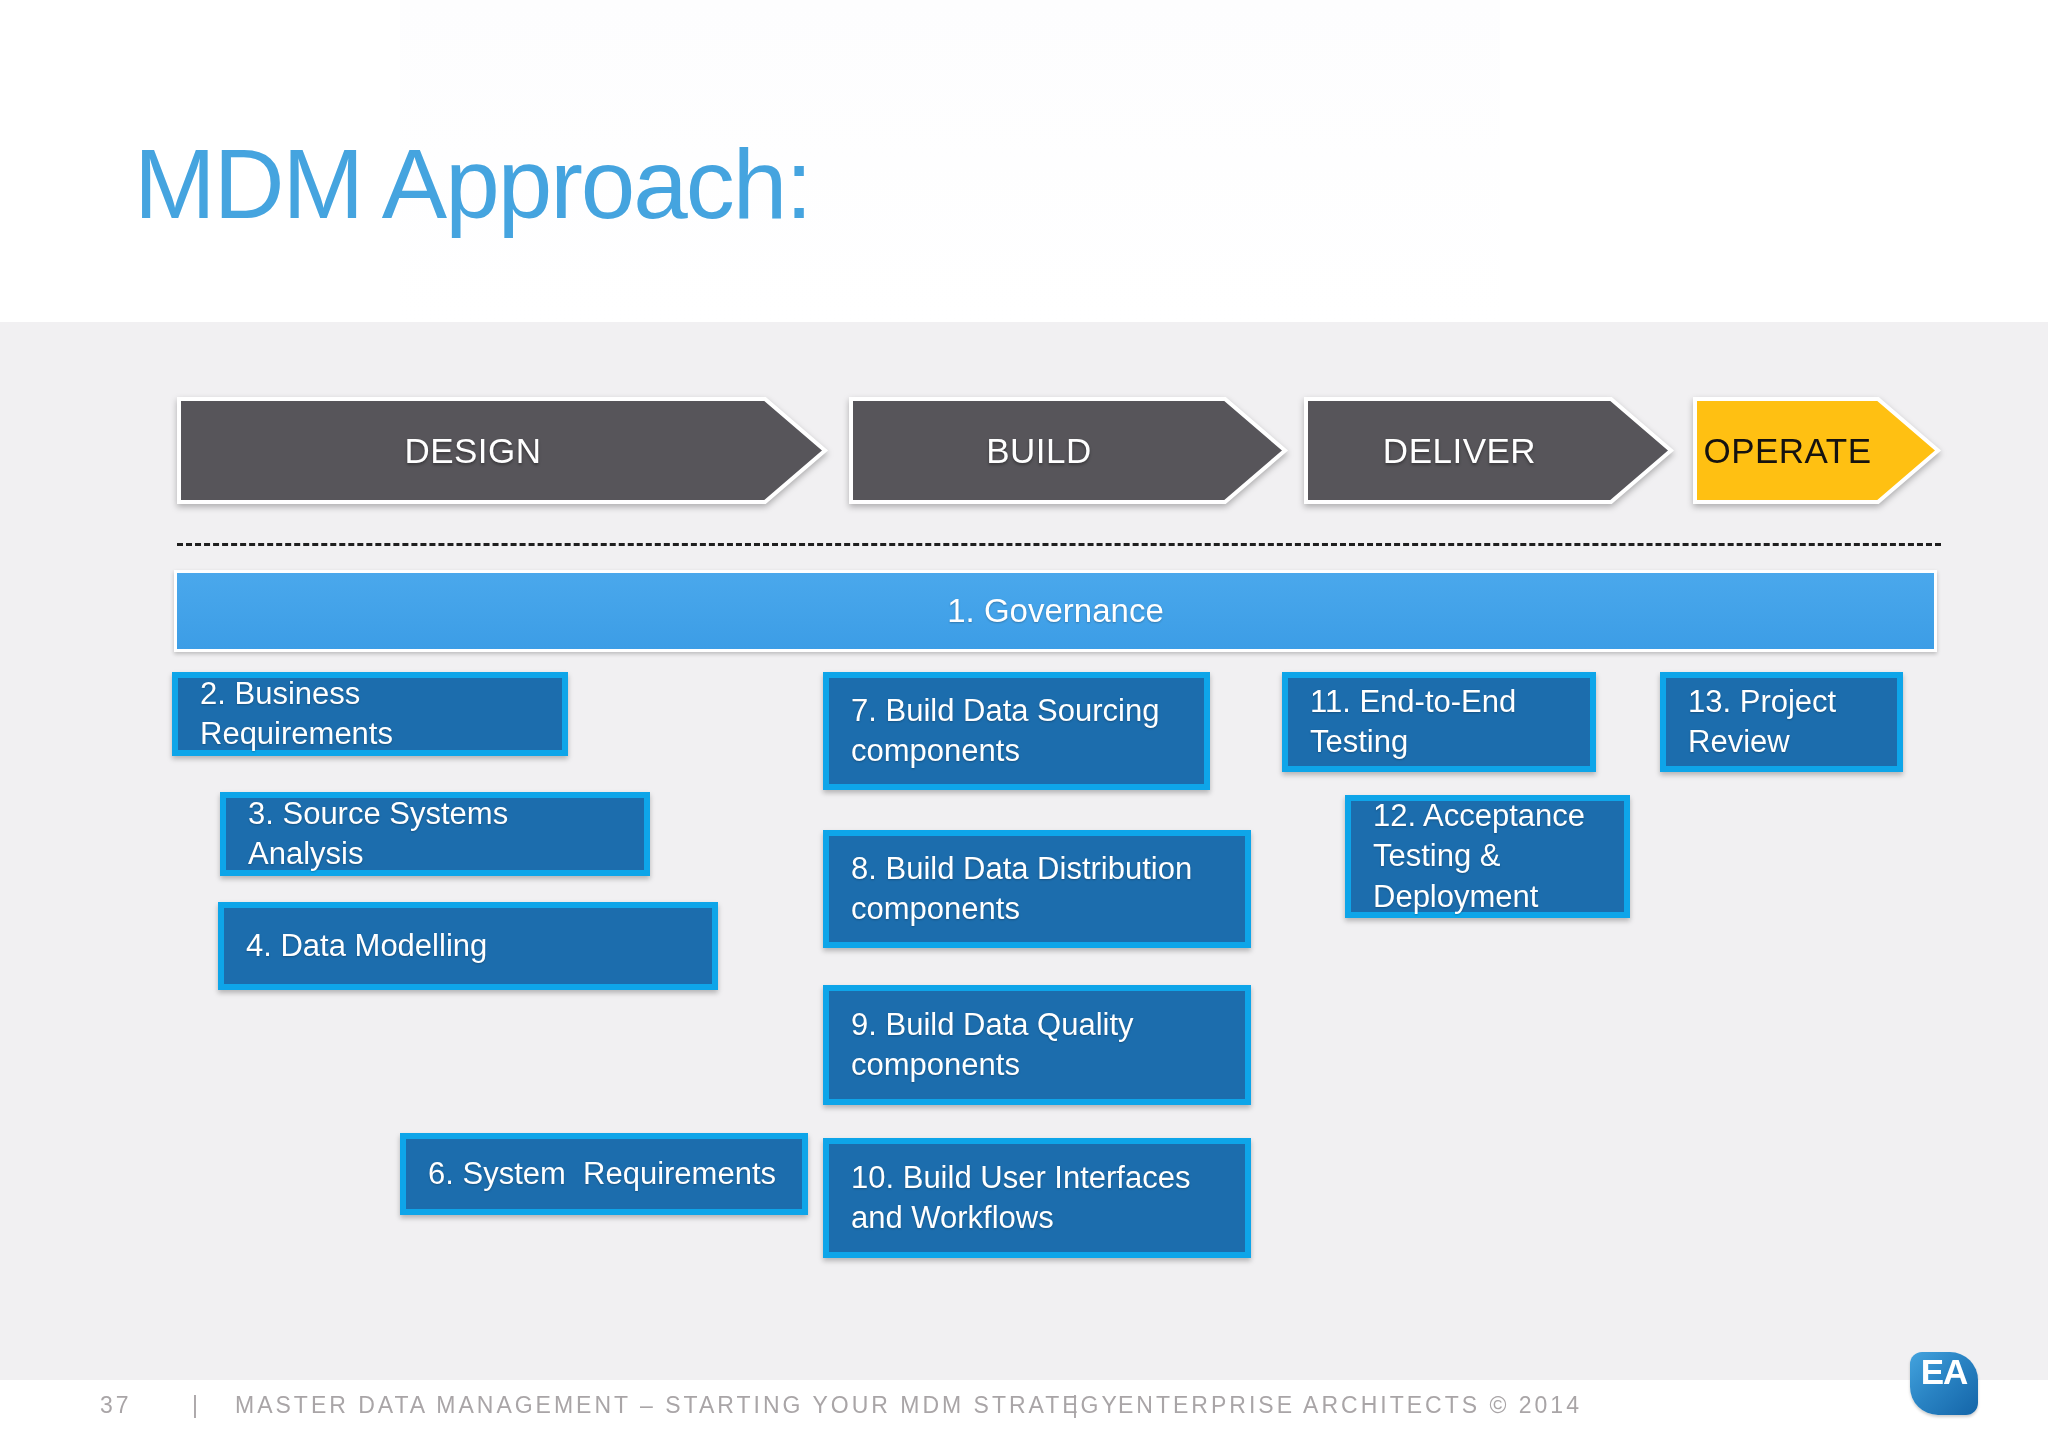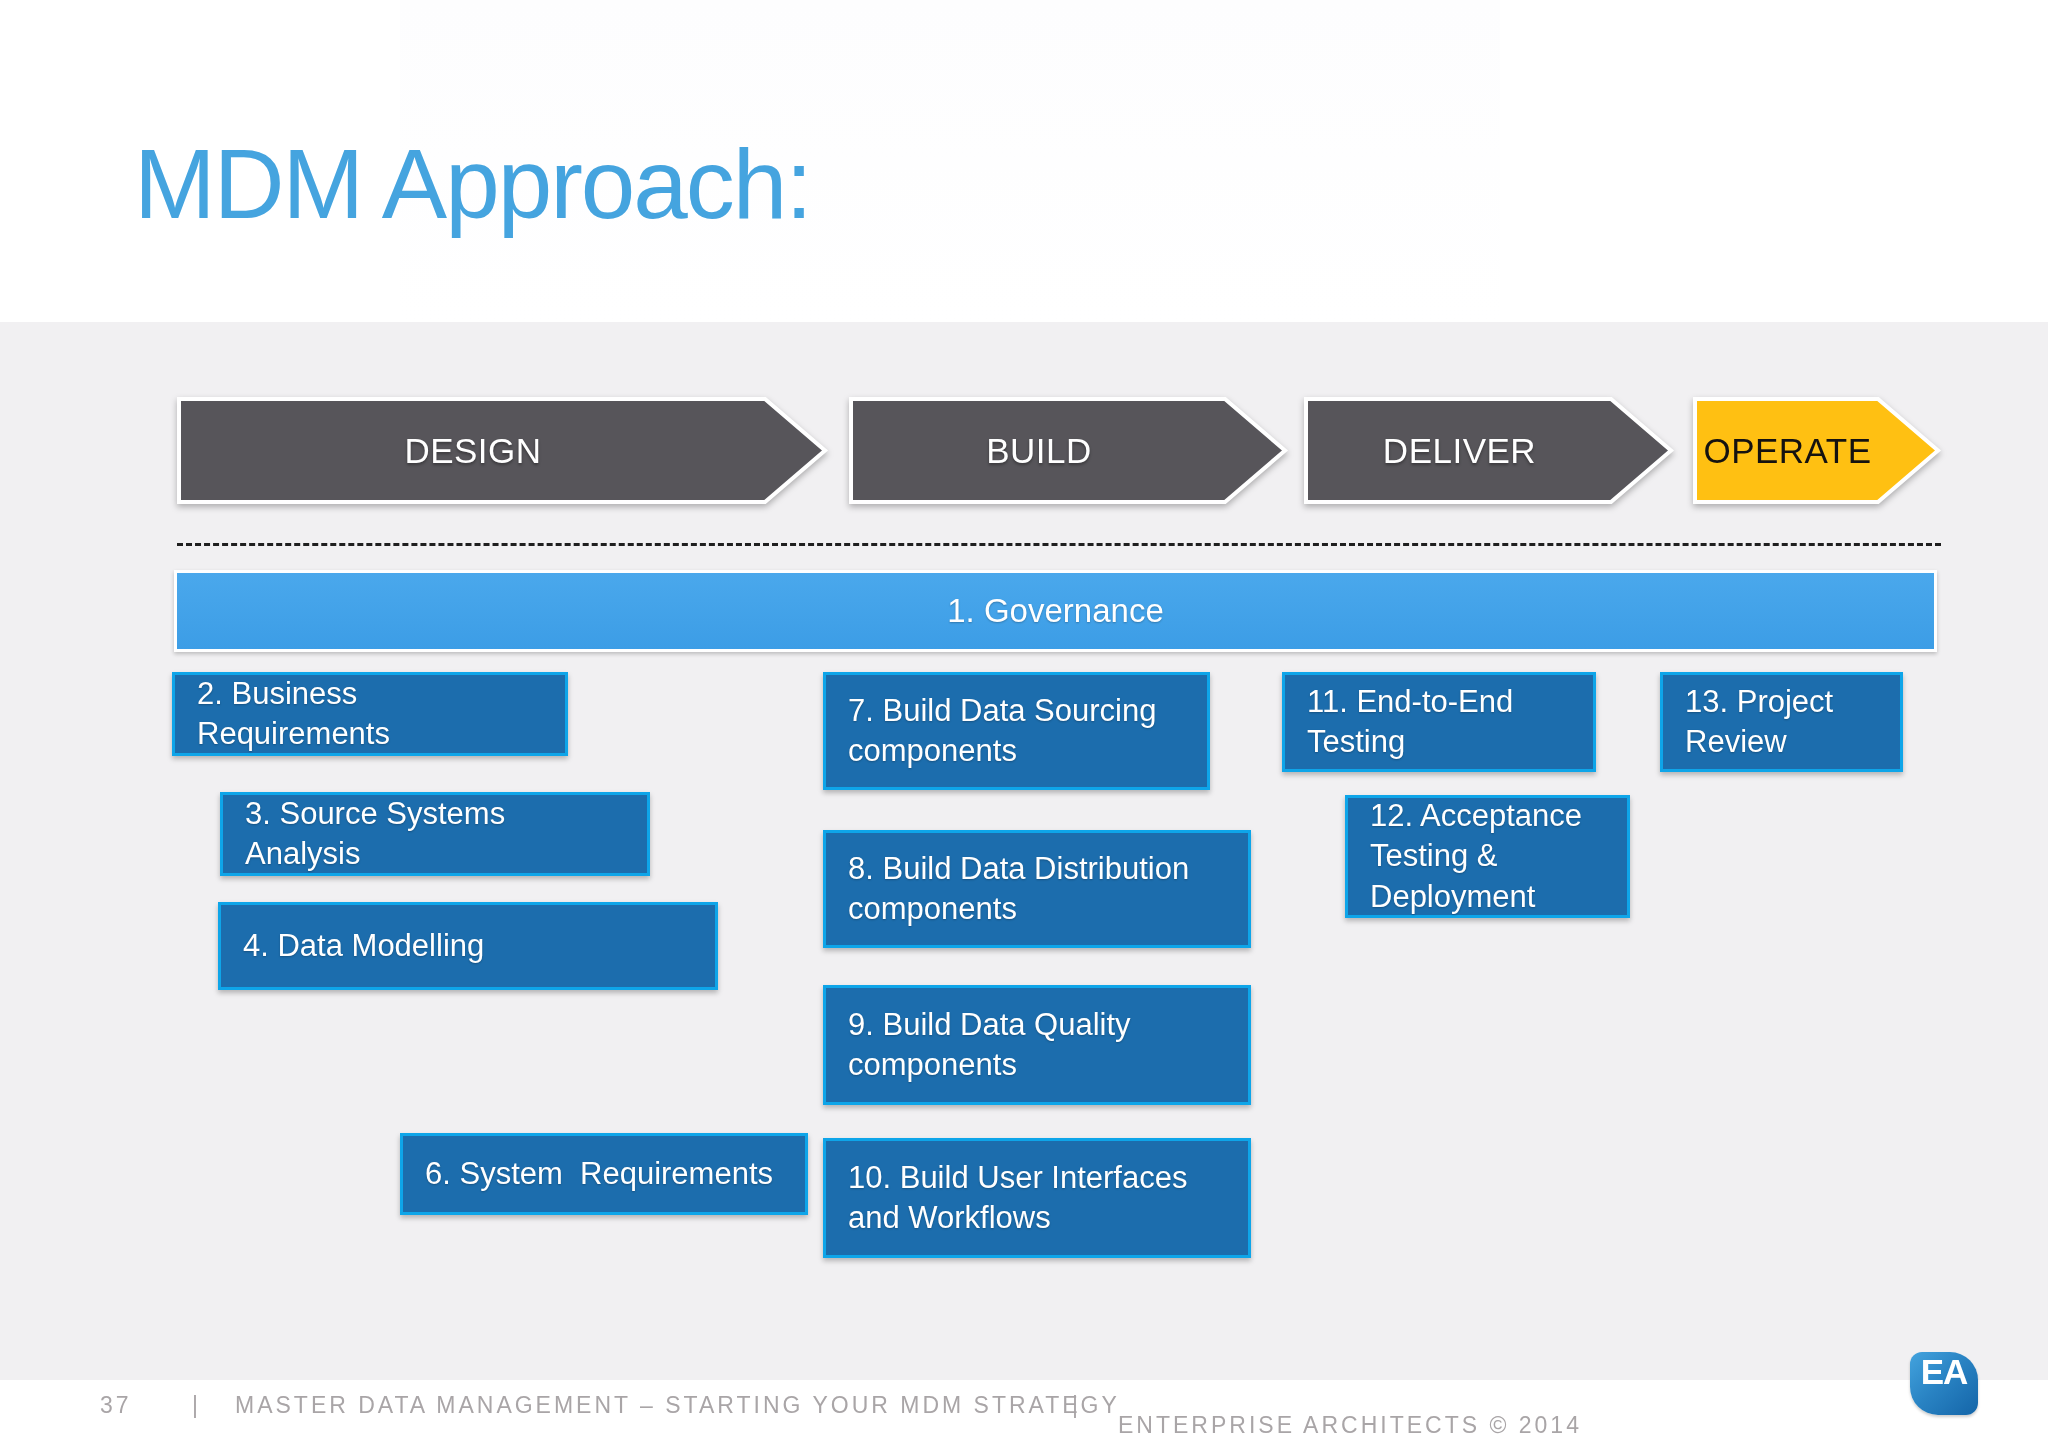--- a/index.html
+++ b/index.html
@@ -23,21 +23,21 @@
 
   .dash-line { position:absolute; left:177px; top:543px; width:1764px; height:0;
                border-top:3px dashed #1f1f1f; }
 
   .governance { position:absolute; left:174px; top:570px; width:1763px; height:82px;
                 background:linear-gradient(180deg,#4aa8ec 0%,#3c9de6 100%);
                 border:3px solid #ffffff; box-shadow:0 2px 4px rgba(0,0,0,0.22);
                 display:flex; align-items:center; justify-content:center;
                 color:#ffffff; font-size:33px; text-shadow:0 1px 2px rgba(0,0,0,0.25); }
 
-  .task { position:absolute; background:#1c6dad; border:3px solid #0ea5e9;
+  .task { position:absolute; background:#1c6dad; border:6px solid #0ea5e9;
           box-shadow:0 3px 5px rgba(0,0,0,0.25); color:#ffffff; font-size:31px;
           line-height:1.3; display:flex; align-items:center; padding:0 22px;
           text-shadow:0 1px 2px rgba(0,0,0,0.25); }
   .task span { white-space:pre-wrap; }
 
   .footer { position:absolute; left:0; top:1380px; width:2048px; height:84px; background:#ffffff; }
   .foot-item { position:absolute; top:12px; font-size:23px; letter-spacing:3px;
                color:#a9a5a7; }
   .logo { position:absolute; left:1910px; top:1352px; width:68px; height:63px;
           background:linear-gradient(135deg,#43a3de 0%,#2a84c4 45%,#1465a8 100%);
@@ -124,20 +124,20 @@
 
   <div class="task" style="left:1660px;top:672px;width:243px;height:100px;">
     <span>13. Project Review</span>
     </div>
 
   <div class="footer">
     <span class="foot-item" style="left:100px;">37</span>
     <span class="foot-item" style="left:192px;">|</span>
     <span class="foot-item" style="left:235px;">MASTER DATA MANAGEMENT – STARTING YOUR MDM STRATEGY</span>
     <span class="foot-item" style="left:1072px;">|</span>
-    <span class="foot-item" style="left:1118px;margin-top:20px;">ENTERPRISE ARCHITECTS © 2014</span>
+    <span class="foot-item" style="left:1118px;">ENTERPRISE ARCHITECTS © 2014</span>
   </div>
 
   <div class="logo">
     <span>EA</span>
   </div>
 
 </div>
 
 </body></html>

